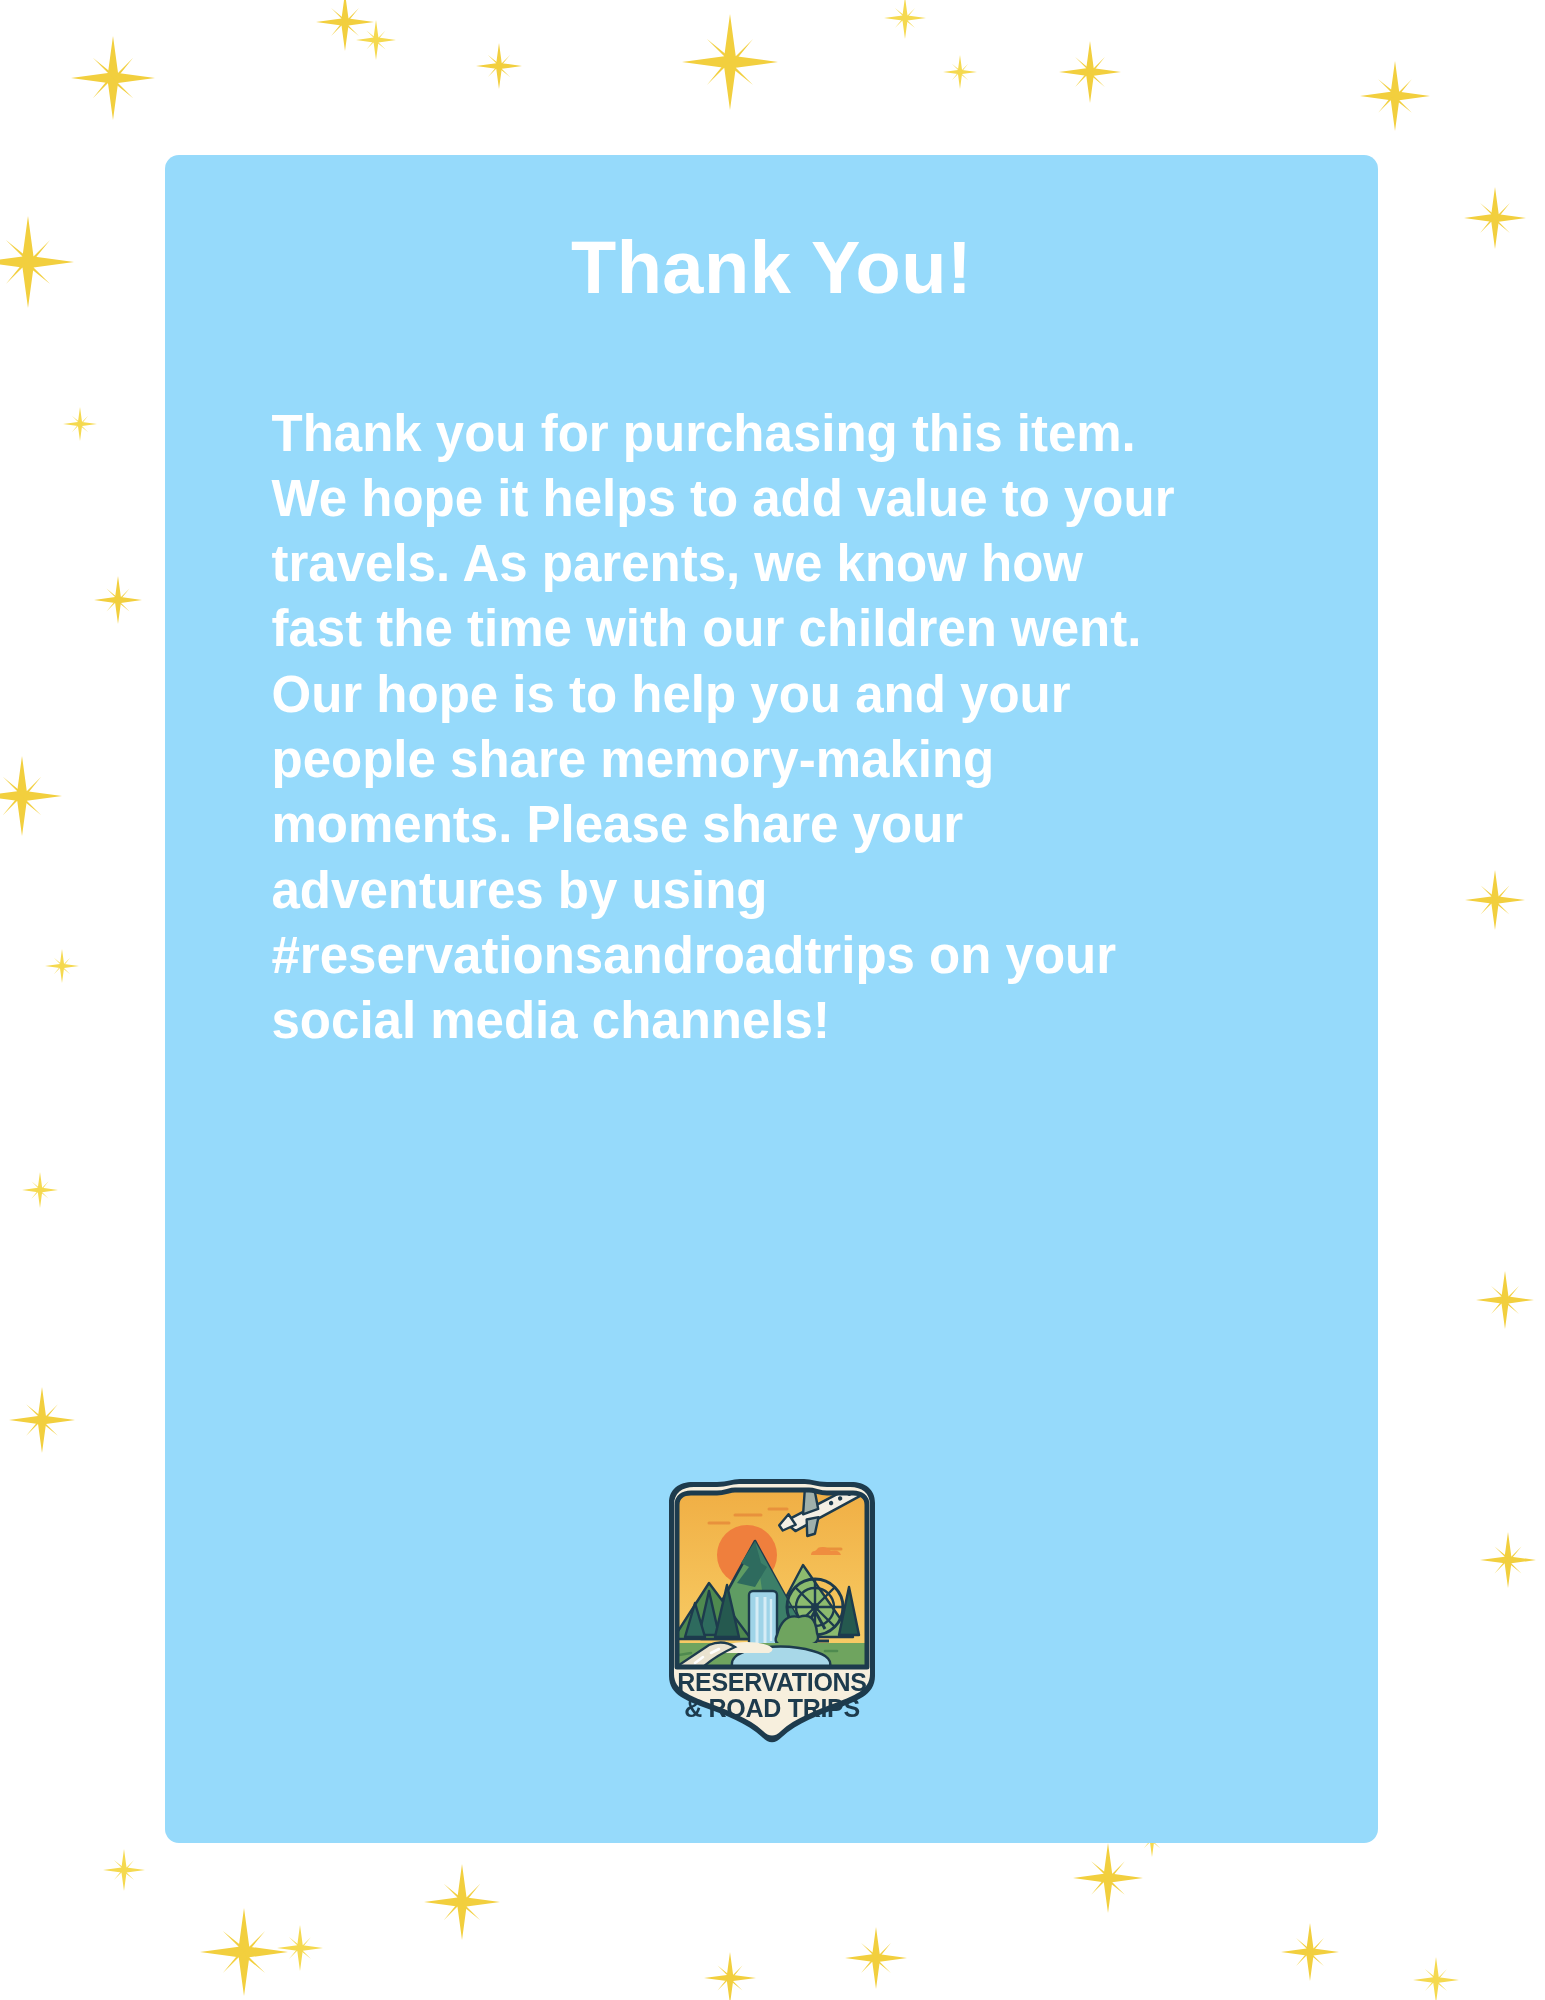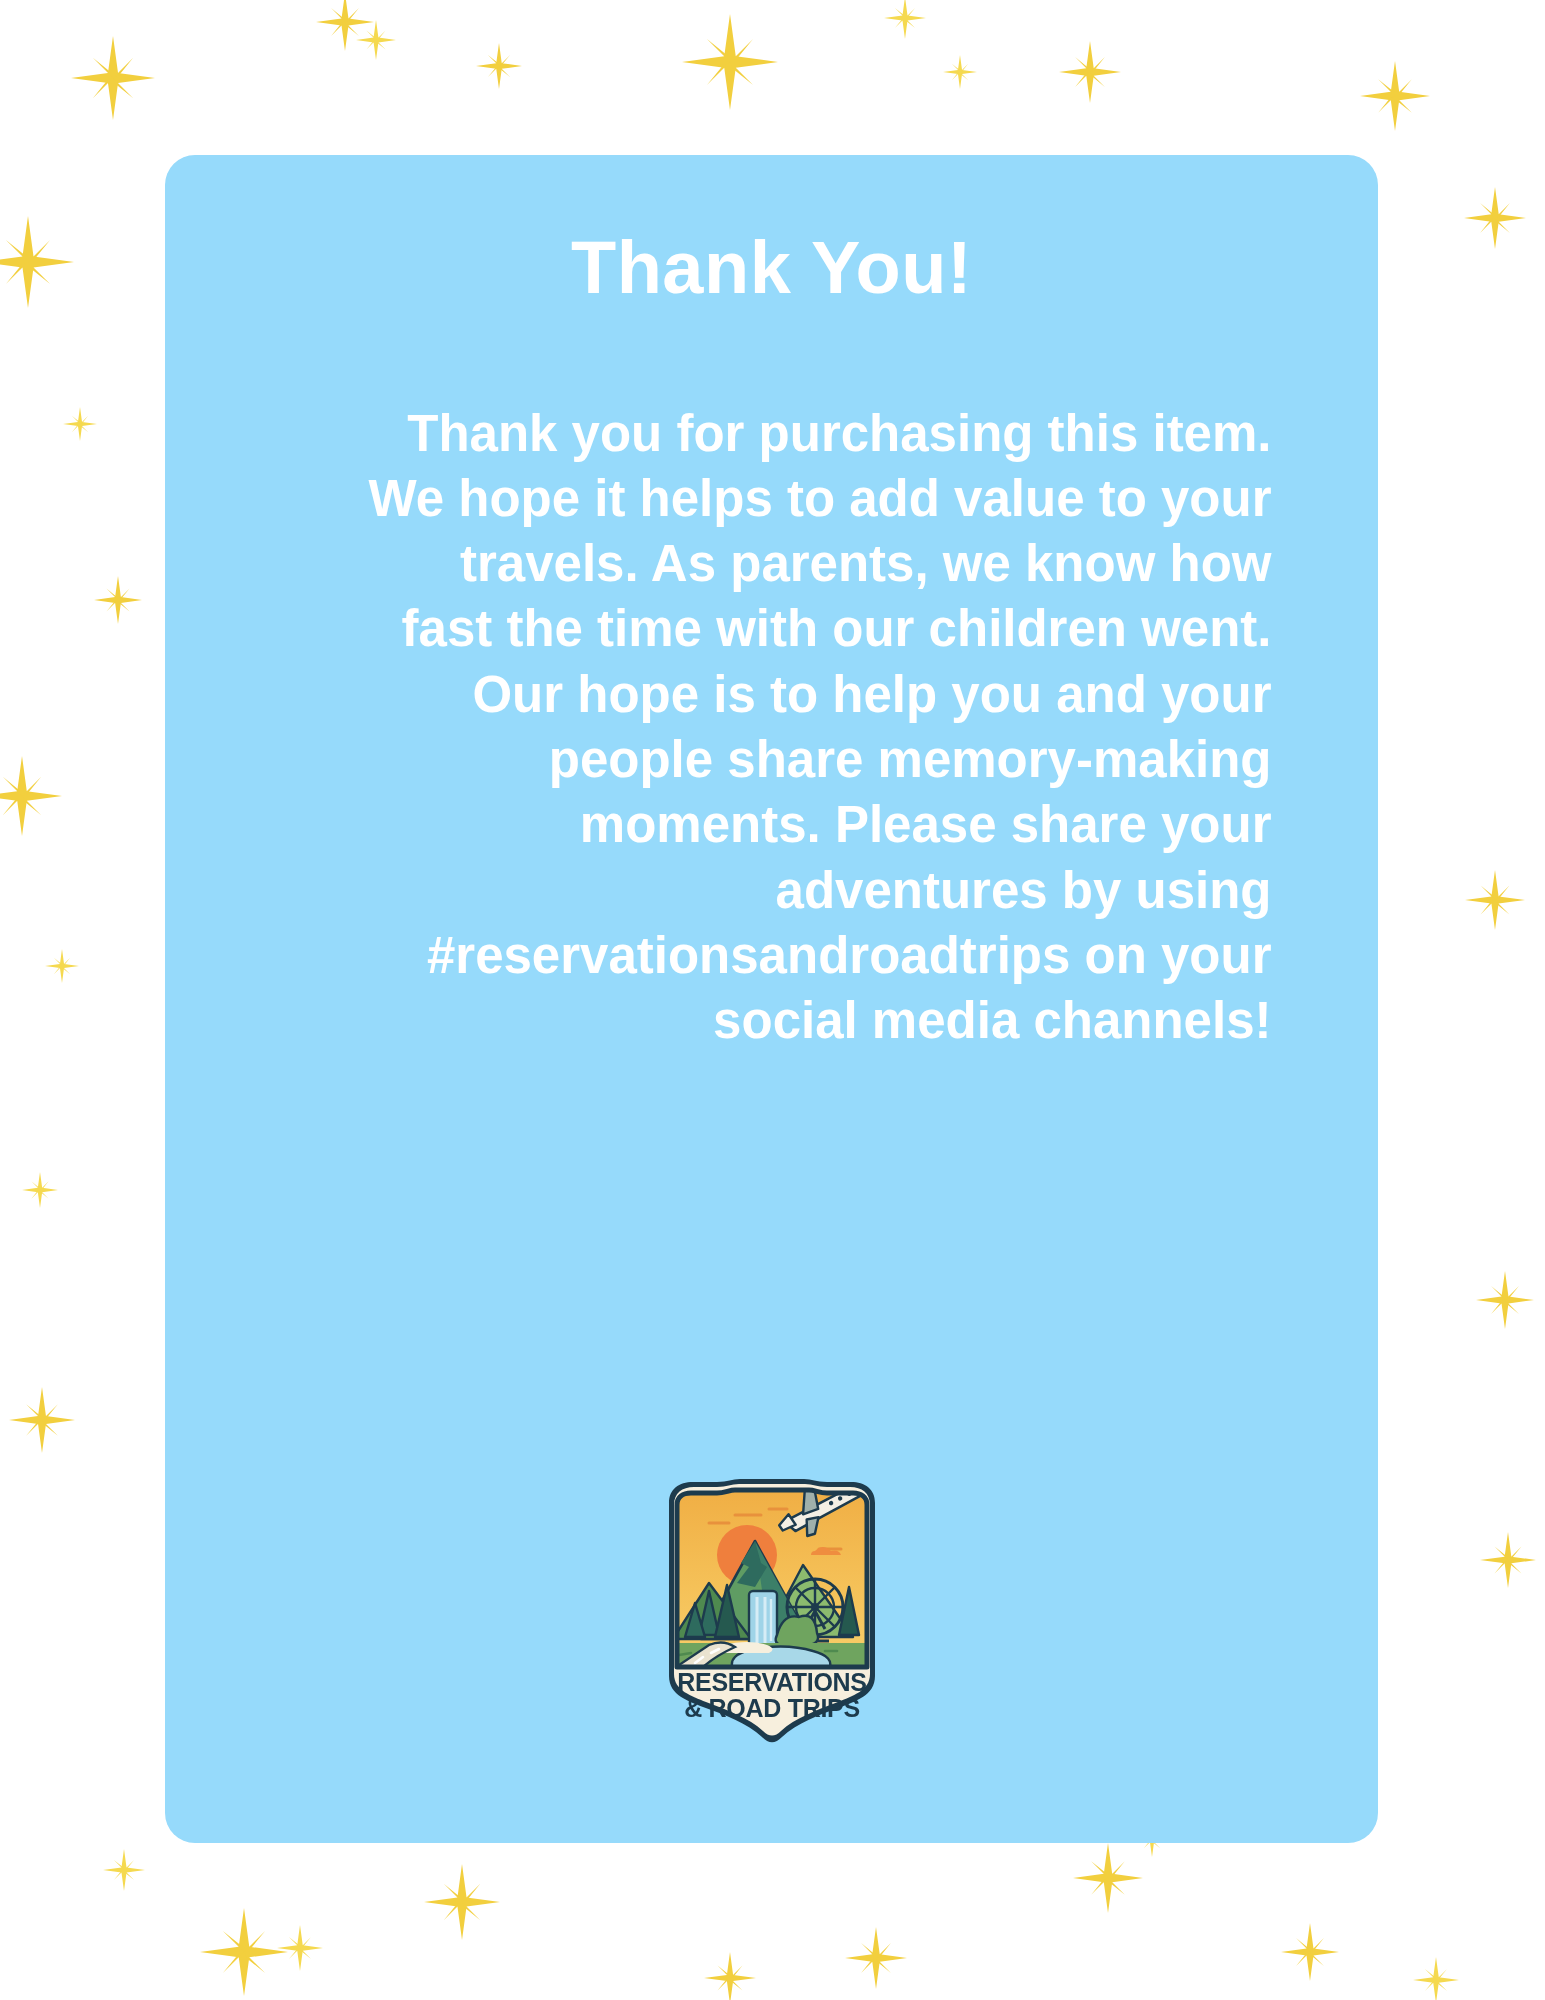--- a/index.html
+++ b/index.html
@@ -22,21 +22,21 @@
     z-index:1;
   }
   .sparkle { position:absolute; transform:translate(-50%,-50%); }
 
   
   #card {
     position:absolute;
     left:165px; top:155px;
     width:1213px; height:1688px;
     background:#96dafb;
-    border-radius:30px;
+    border-radius:14px;
     z-index:2;
     display:flex;
     flex-direction:column;
     align-items:center;
   }
 
   #card-title {
     margin-top:74px;
     color:#ffffff;
     font-size:74px;
@@ -46,21 +46,21 @@
     text-align:center;
   }
 
   #card-body {
     margin-top:94px;
     width:1000px;
     color:#ffffff;
     font-size:51px;
     font-weight:700;
     line-height:1.28;
-    text-align:right;
+    text-align:left;
     white-space:pre-line;
   }
 
   
   #logo-wrap {
     position:absolute;
     left:50%; top:1324px;
     transform:translateX(-50%);
     width:230px; height:265px;
   }

